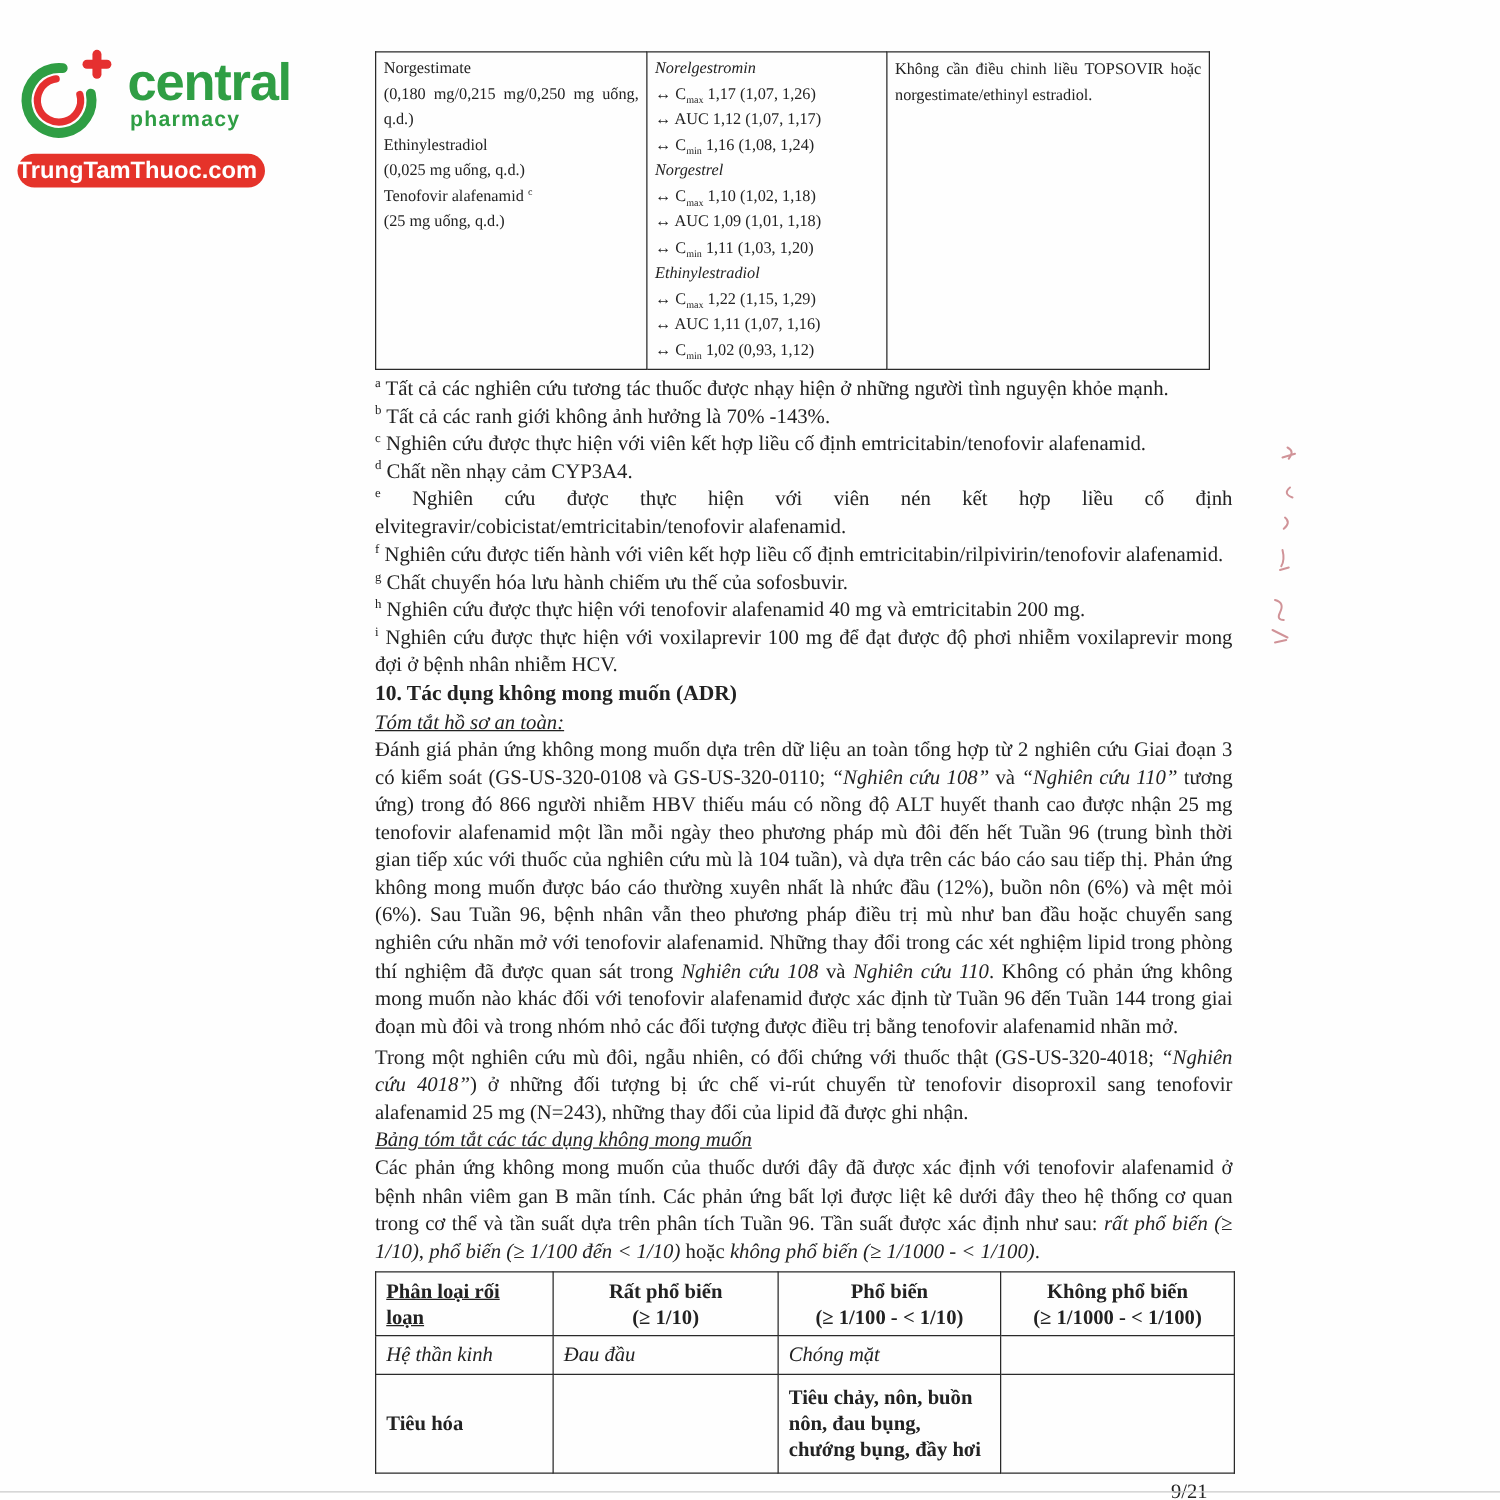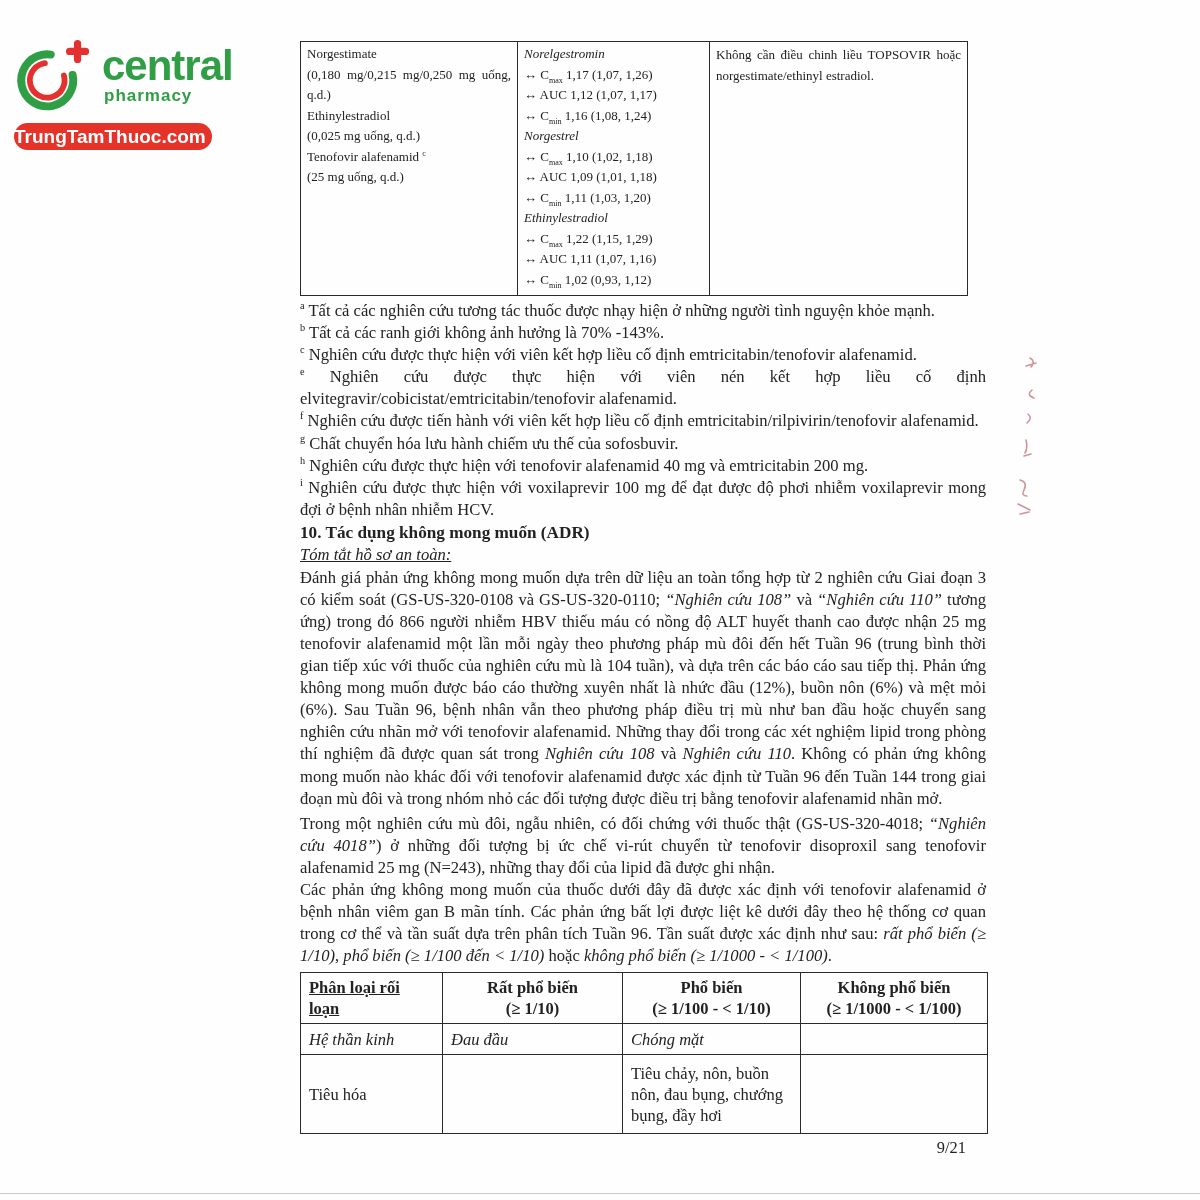--- a/index.html
+++ b/index.html
@@ -37,21 +37,21 @@
   p.body{margin:0;text-align:justify;line-height:22.1px;}
   p.body.gap{margin-top:3px;}
 
   .adr-table{width:687px;margin-top:5px;font-size:16.5px;}
   .adr-table th,.adr-table td{border:1.7px solid #2a2a2a;padding:2px 8px;vertical-align:middle;}
   .adr-table th{font-weight:700;height:46px;}
   .adr-table th .tline{line-height:21px;}
   .adr-table th.left .tline{text-align:left;text-decoration:underline;}
   .adr-table td{line-height:21px;text-align:left;}
   .adr-table tr.r1 td{height:26px;font-style:italic;}
-  .adr-table tr.r2 td{height:74px;}
+  .adr-table tr.r2 td{height:74px;font-weight:bold;}
 
   .pagenum{text-align:right;padding-right:20px;margin-top:4px;font-size:16.4px;}
 
   
   .margin-marks{position:absolute;left:1002px;top:352px;width:46px;height:170px;opacity:.65;}
   .scanline{position:absolute;left:0;bottom:6px;width:1200px;height:1px;background:#c9c9c9;}
 </style>
 </head>
 <body>
 
@@ -118,33 +118,35 @@
             </td>
         <td class="just">Không cần điều chinh liều TOPSOVIR hoặc norgestimate/ethinyl estradiol.</td>
       </tr>
     </tbody>
       </table>
 
     <div class="footnotes">
         <div class="tline"><sup>a</sup><span> Tất cả các nghiên cứu tương tác thuốc được nhạy hiện ở những người tình nguyện khỏe mạnh.</span></div>
         <div class="tline"><sup>b</sup><span> Tất cả các ranh giới không ảnh hưởng là 70% -143%.</span></div>
         <div class="tline"><sup>c</sup><span> Nghiên cứu được thực hiện với viên kết hợp liều cố định emtricitabin/tenofovir alafenamid.</span></div>
+        <div class="tline"><sup>d</sup><span> Chất nền nhạy cảm CYP3A4.</span></div>
         <div class="tline"><sup>e</sup><span> Nghiên cứu được thực hiện với viên nén kết hợp liều cố định elvitegravir/cobicistat/emtricitabin/tenofovir alafenamid.</span></div>
         <div class="tline"><sup>f</sup><span> Nghiên cứu được tiến hành với viên kết hợp liều cố định emtricitabin/rilpivirin/tenofovir alafenamid.</span></div>
         <div class="tline"><sup>g</sup><span> Chất chuyển hóa lưu hành chiếm ưu thế của sofosbuvir.</span></div>
         <div class="tline"><sup>h</sup><span> Nghiên cứu được thực hiện với tenofovir alafenamid 40 mg và emtricitabin 200 mg.</span></div>
         <div class="tline"><sup>i</sup><span> Nghiên cứu được thực hiện với voxilaprevir 100 mg để đạt được độ phơi nhiễm voxilaprevir mong đợi ở bệnh nhân nhiễm HCV.</span></div>
       </div>
 
     <div class="h10">10. Tác dụng không mong muốn (ADR)</div>
     <div class="hiu">Tóm tắt hồ sơ an toàn:</div>
 
     <p class="body"><span>Đánh giá phản ứng không mong muốn dựa trên dữ liệu an toàn tổng hợp từ 2 nghiên cứu Giai đoạn 3 có kiểm soát (GS-US-320-0108 và GS-US-320-0110; </span><span class="it">“Nghiên cứu 108”</span><span> và </span><span class="it">“Nghiên cứu 110”</span><span> tương ứng) trong đó 866 người nhiễm HBV thiếu máu có nồng độ ALT huyết thanh cao được nhận 25 mg tenofovir alafenamid một lần mỗi ngày theo phương pháp mù đôi đến hết Tuần 96 (trung bình thời gian tiếp xúc với thuốc của nghiên cứu mù là 104 tuần), và dựa trên các báo cáo sau tiếp thị. Phản ứng không mong muốn được báo cáo thường xuyên nhất là nhức đầu (12%), buồn nôn (6%) và mệt mỏi (6%). Sau Tuần 96, bệnh nhân vẫn theo phương pháp điều trị mù như ban đầu hoặc chuyển sang nghiên cứu nhãn mở với tenofovir alafenamid. Những thay đổi trong các xét nghiệm lipid trong phòng thí nghiệm đã được quan sát trong </span><span class="it">Nghiên cứu 108</span><span> và </span><span class="it">Nghiên cứu 110</span><span>. Không có phản ứng không mong muốn nào khác đối với tenofovir alafenamid được xác định từ Tuần 96 đến Tuần 144 trong giai đoạn mù đôi và trong nhóm nhỏ các đối tượng được điều trị bằng tenofovir alafenamid nhãn mở.</span></p>
     <p class="body gap"><span>Trong một nghiên cứu mù đôi, ngẫu nhiên, có đối chứng với thuốc thật (GS-US-320-4018; </span><span class="it">“Nghiên cứu 4018”</span><span>) ở những đối tượng bị ức chế vi-rút chuyển từ tenofovir disoproxil sang tenofovir alafenamid 25 mg (N=243), những thay đổi của lipid đã được ghi nhận.</span></p>
 
+    <div class="hiu">Bảng tóm tắt các tác dụng không mong muốn</div>
     <p class="body"><span>Các phản ứng không mong muốn của thuốc dưới đây đã được xác định với tenofovir alafenamid ở bệnh nhân viêm gan B mãn tính. Các phản ứng bất lợi được liệt kê dưới đây theo hệ thống cơ quan trong cơ thể và tần suất dựa trên phân tích Tuần 96. Tần suất được xác định như sau: </span><span class="it">rất phổ biến (≥ 1/10)</span><span>, </span><span class="it">phổ biến (≥ 1/100 đến &lt; 1/10)</span><span> hoặc </span><span class="it">không phổ biến (≥ 1/1000 - &lt; 1/100)</span><span>.</span></p>
 
     <table class="adr-table">
       <colgroup>
           <col style="width:142px">
           <col style="width:180px">
           <col style="width:178px">
           <col style="width:187px">
         </colgroup>
       <thead>

